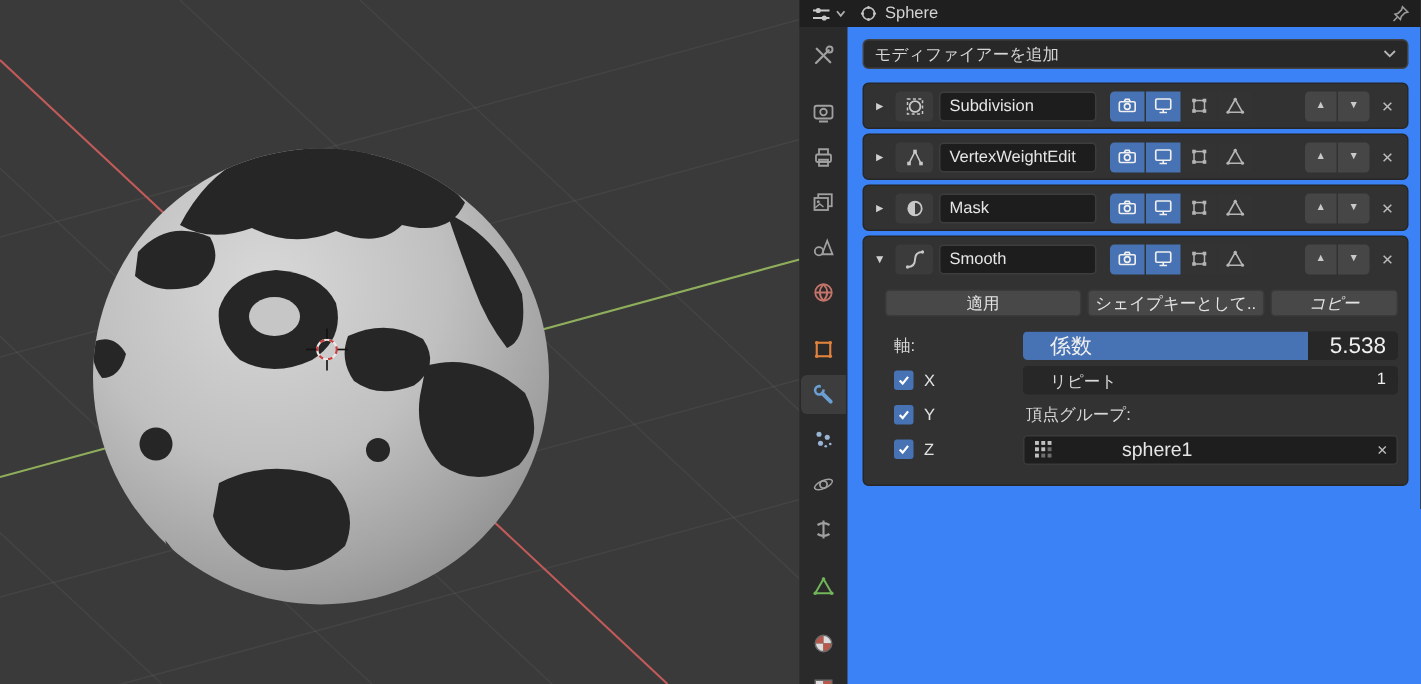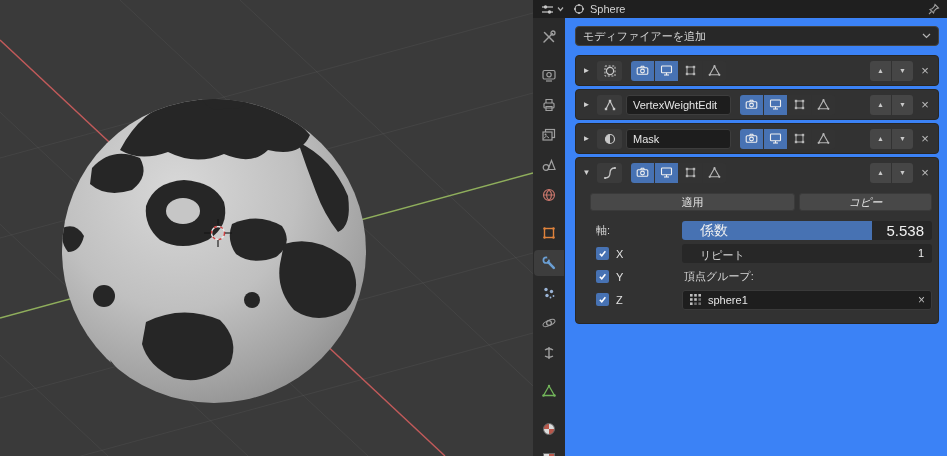--- a/index.html
+++ b/index.html
@@ -67,21 +67,21 @@
   .slider .slbl { position:absolute; left:18px; top:0; line-height:19px; color:#f0f0f0; font-size:14px; }
   .slider .sval { position:absolute; right:8px; top:0; line-height:19px; color:#f0f0f0; font-size:15px; }
 
   .numfield { position:relative; width:100%; height:19px; background:#272727; border-radius:3px; }
   .numfield .slbl { position:absolute; left:18px; top:2px; line-height:19px; color:#d9d9d9; font-size:11px; }
   .numfield .sval { position:absolute; right:8px; top:0; line-height:19px; color:#efefef; font-size:11px; }
 
   .vglabel { color:#d8d8d8; font-size:11px; padding-left:2px; }
   .vgfield { width:100%; height:20px; background:#1e1e1e; border:1px solid #3a3a3a; border-radius:3px;
     display:flex; align-items:center; padding:0 6px; gap:6px; }
-  .vgfield .vgname { flex:1; color:#e6e6e6; font-size:11px; }
+  .vgfield .vgname { flex:1; color:#e6e6e6; font-size:13px;margin-left:40px; }
   .vgfield .vgx { color:#bdbdbd; font-size:12px; }
 </style>
 </head>
 <body>
 
 <div class="root">
 
   <div class="viewport">
     <svg width="533" height="456" viewBox="0 0 533 456">
       <defs>
@@ -324,20 +324,21 @@
 
         <div class="mod-box">
           <div class="mod-head">
             <div class="expander">►</div>
             <div class="mod-ico">
               <svg width="14" height="14" viewBox="0 0 14 14">
                 <rect x="2" y="2" width="10" height="10" fill="none" stroke="#c8c8c8" stroke-width="1" stroke-dasharray="2 1.6"></rect>
                 <circle cx="7" cy="7" r="3.6" fill="none" stroke="#c8c8c8" stroke-width="1.2"></circle>
               </svg>
             </div>
+            <div class="mod-name">Subdivision</div>
             <div class="tgl-grp">
               <div class="tgl on">
                 <svg width="13" height="13" viewBox="0 0 13 13">
                     <g fill="none" stroke="#f0f0f0" stroke-width="1.1">
                       <rect x="1.2" y="3.8" width="10.6" height="6.5" rx="1"></rect>
                       <circle cx="6.5" cy="7" r="1.9"></circle>
                       <path d="M4.5 3.8 L5.3 2.2 H7.7 L8.5 3.8"></path>
                     </g>
                   </svg>
               </div>
@@ -507,20 +508,21 @@
         <div class="mod-box">
           <div class="mod-head">
             <div class="expander">▼</div>
             <div class="mod-ico">
               <svg width="14" height="14" viewBox="0 0 14 14">
                 <path d="M2 12 Q7 12 7 7 Q7 2 12 2" fill="none" stroke="#c8c8c8" stroke-width="1.3"></path>
                 <circle cx="2" cy="12" r="1.1" fill="#c8c8c8"></circle>
                   <circle cx="12" cy="2" r="1.1" fill="#c8c8c8"></circle>
               </svg>
             </div>
+            <div class="mod-name">Smooth</div>
             <div class="tgl-grp">
               <div class="tgl on">
                 <svg width="13" height="13" viewBox="0 0 13 13">
                     <g fill="none" stroke="#f0f0f0" stroke-width="1.1">
                       <rect x="1.2" y="3.8" width="10.6" height="6.5" rx="1"></rect>
                       <circle cx="6.5" cy="7" r="1.9"></circle>
                       <path d="M4.5 3.8 L5.3 2.2 H7.7 L8.5 3.8"></path>
                     </g>
                   </svg>
               </div>
@@ -558,20 +560,21 @@
             <div class="updown">
               <div class="ud">▲</div>
               <div class="ud">▼</div>
             </div>
             <div class="close-x">×</div>
           </div>
 
           <div class="smooth-body">
             <div class="btn-row">
               <div class="btn b1">適用</div>
+              <div class="btn b2">シェイプキーとして..</div>
               <div class="btn b3">コピー</div>
             </div>
 
             <div class="grid">
               <div class="lcol">
                 <div class="grow">
                   <span class="plainlbl">軸:</span>
                 </div>
                 <div class="grow">
                   <div class="chk">

